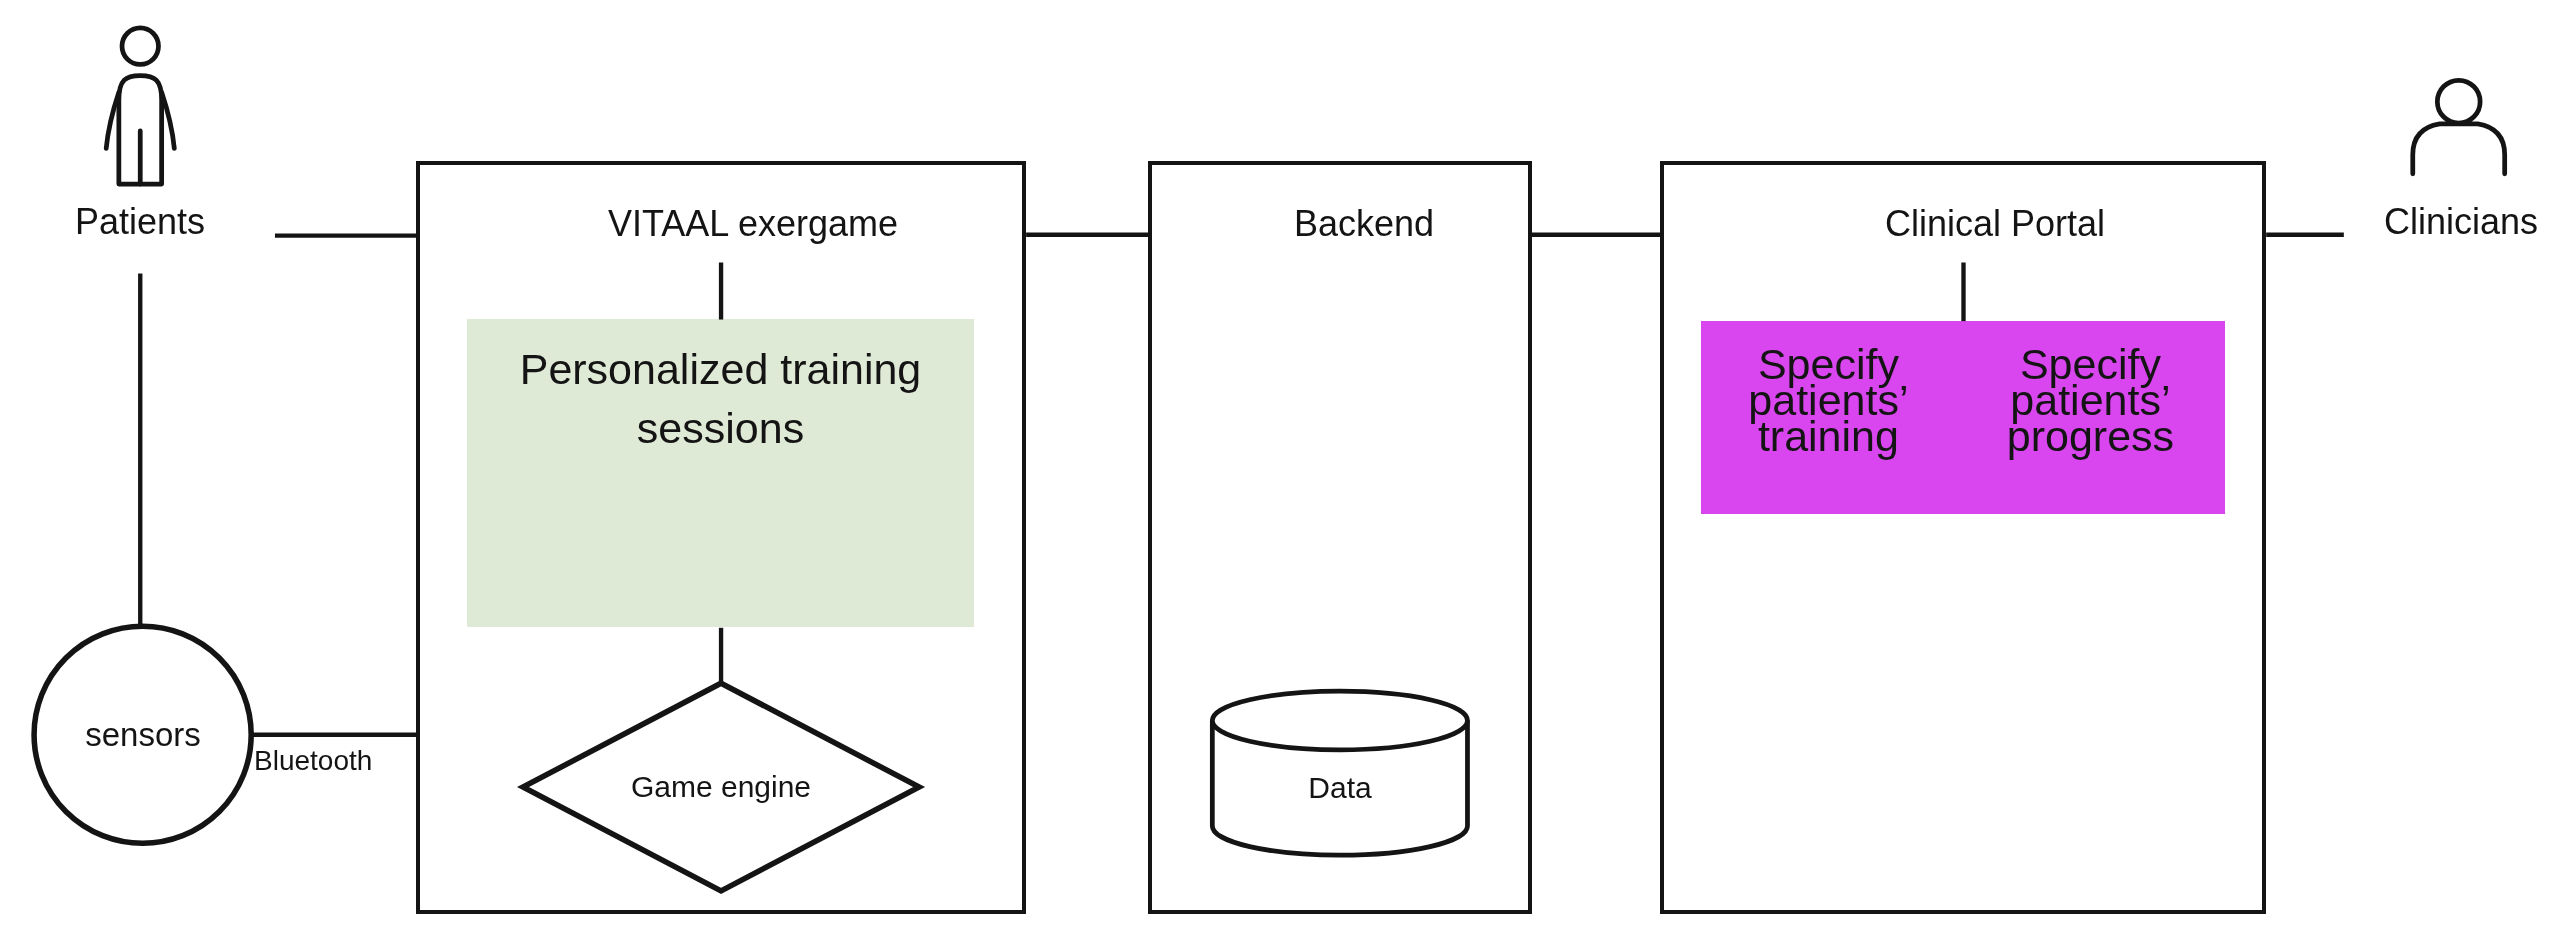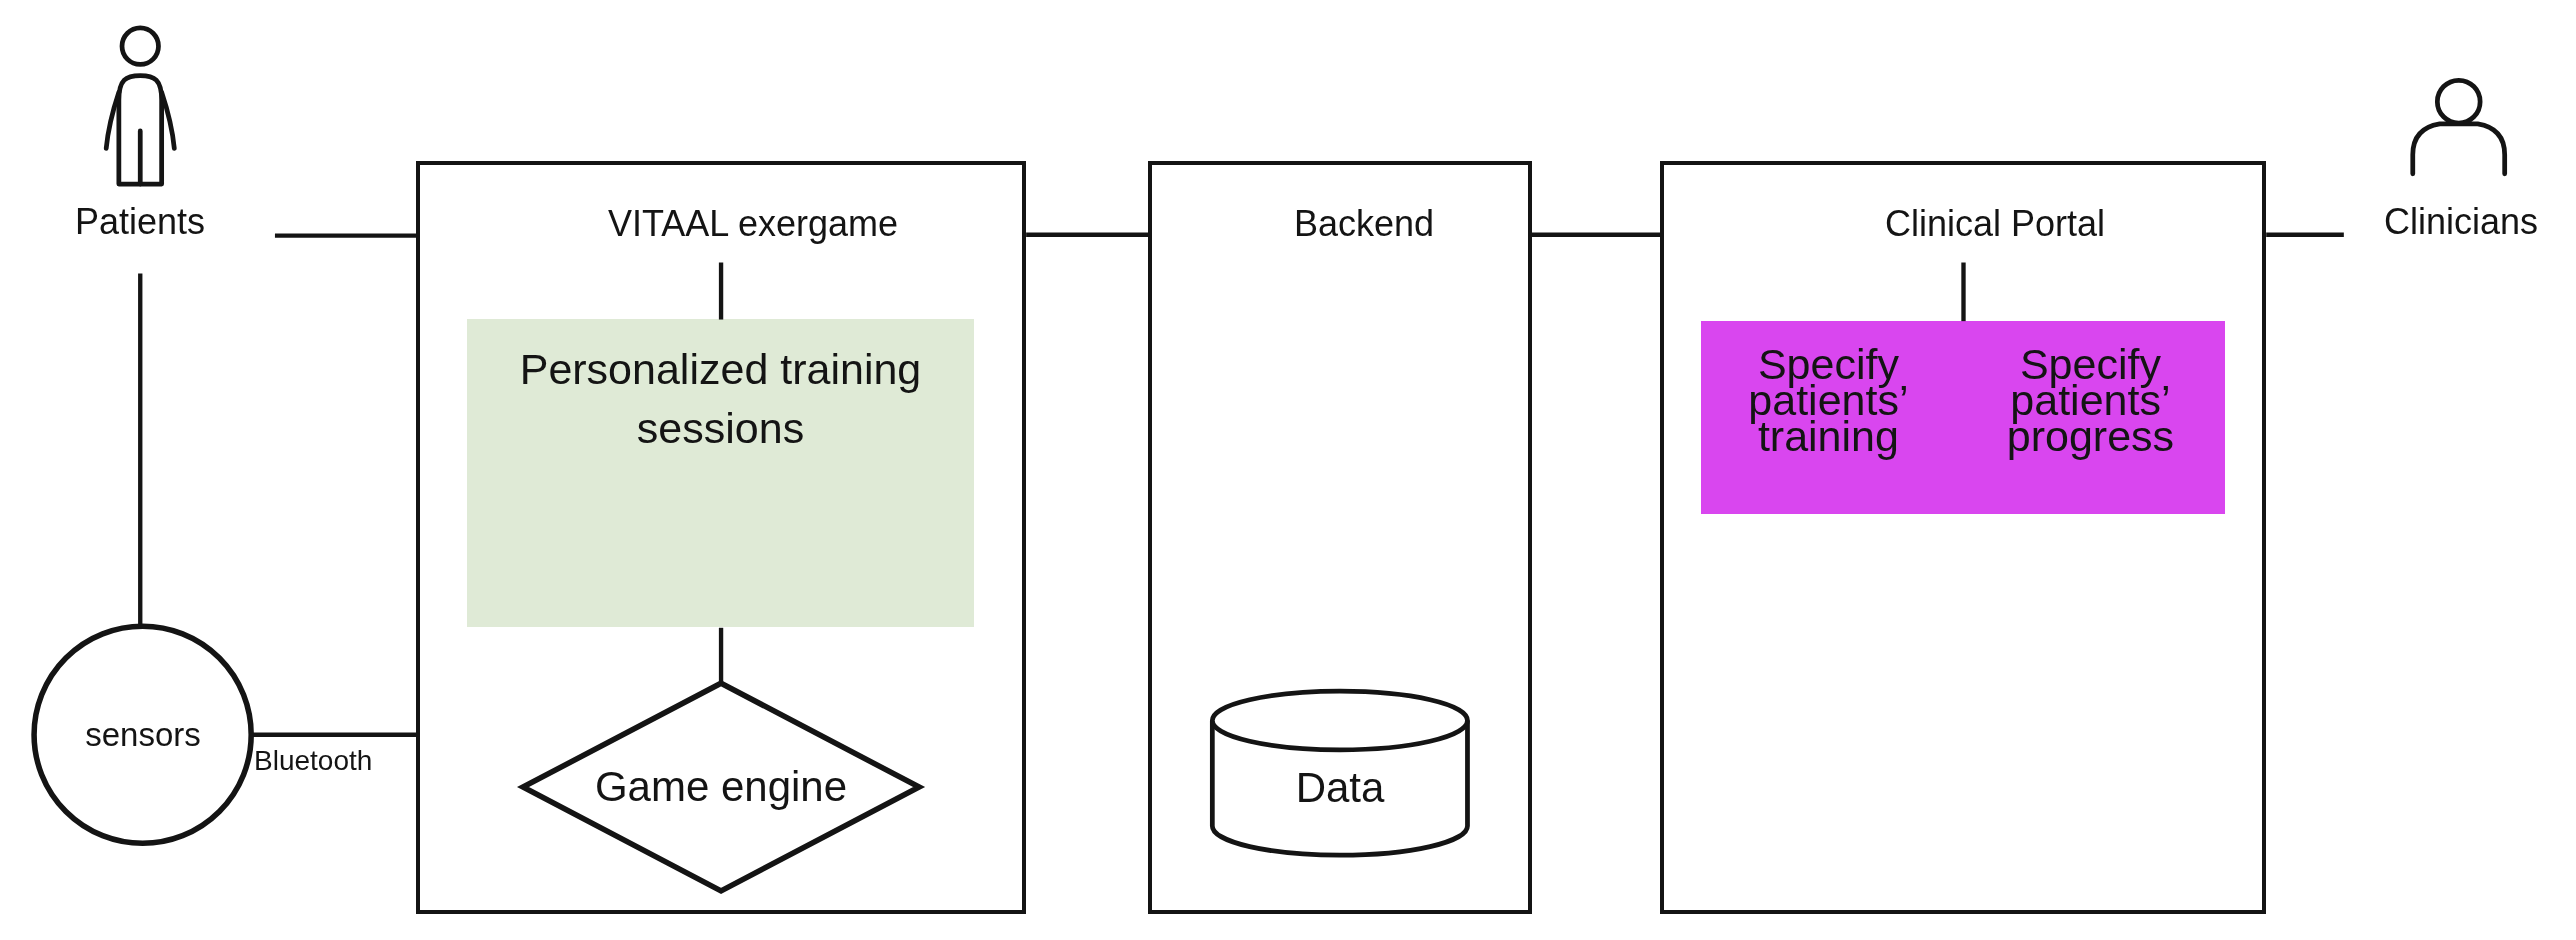--- a/index.html
+++ b/index.html
@@ -53,21 +53,21 @@
     text-align: right;
     transform: translateX(-50%);
     white-space: nowrap;
   }
   .l-patients   { left: 140px;  top: 202px; }
   .l-clinicians { left: 2461px; top: 202px; }
 
   .shape-label {
     position: absolute;
     transform: translate(-50%, -50%);
-    font-size: 42px;
+    font-size: 30px;
     white-space: nowrap;
     text-align: center;
   }
   .l-sensors { left: 143px;  top: 735px; font-size: 33px; }
   .l-engine  { left: 721px;  top: 787px; }
   .l-data    { left: 1340px; top: 788px; }
 
   .l-bluetooth {
     position: absolute;
     left: 254px;

